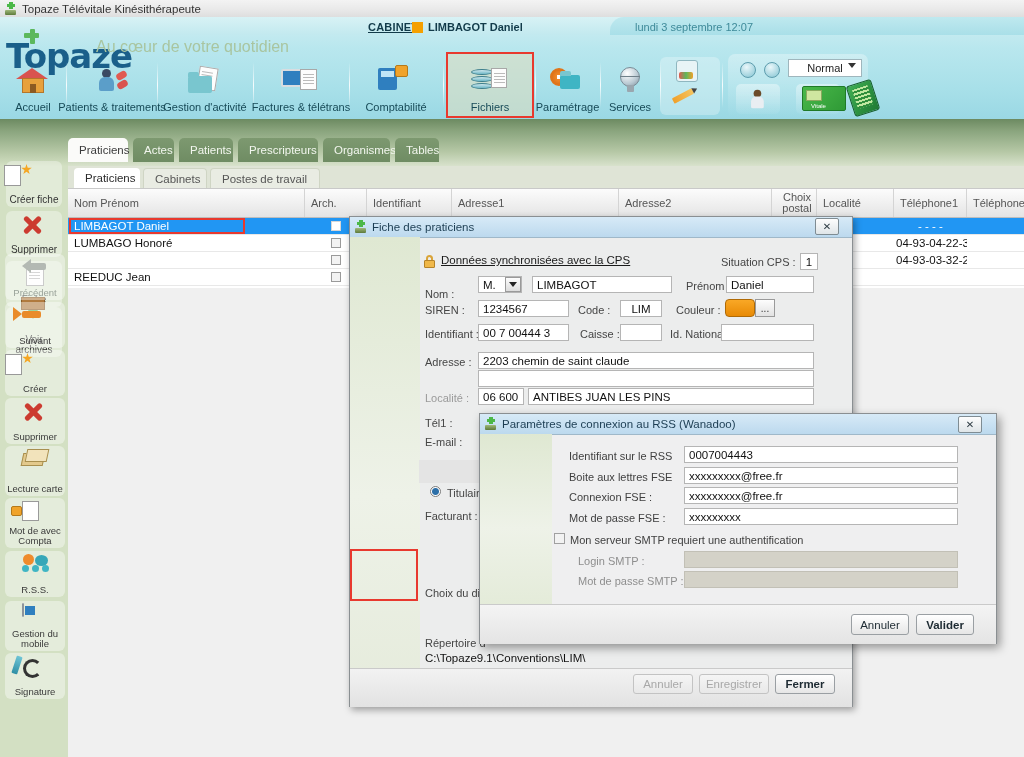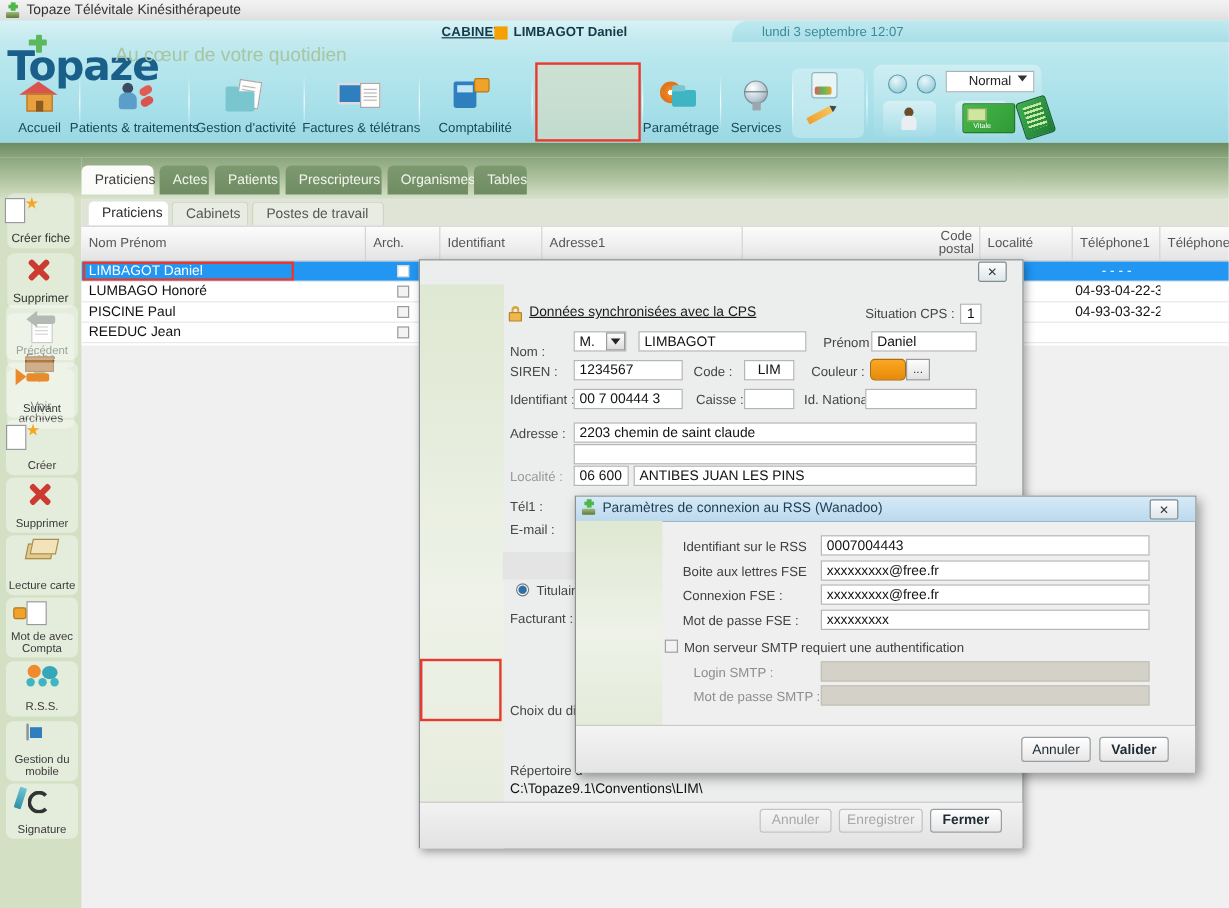--- a/index.html
+++ b/index.html
@@ -361,20 +361,31 @@
   </div>
 
   <div class="navitem" style="left:349px;width:94px">
     <div class="nicon">
       <div class="ic-calc" style="left:5px;top:4px"></div>
       <div style="position:absolute;left:22px;top:1px;width:13px;height:12px;background:#f0a32a;border:1px solid #b5791a;border-radius:2px;box-sizing:border-box"></div>
     </div>
     <div class="nlabel">Comptabilité</div>
   </div>
 
+  <div class="navitem" style="left:445px;width:90px">
+    <div class="nicon">
+      <div class="ic-db" style="left:4px;top:5px">
+        <div class="ring" style="top:0"></div>
+          <div class="ring" style="top:7px"></div>
+          <div class="ring" style="top:14px"></div>
+      </div>
+      <div class="ic-doc" style="left:24px;top:4px;width:14px;height:18px"></div>
+    </div>
+    <div class="nlabel">Fichiers</div>
+  </div>
 
   <div class="navitem" style="left:535px;width:65px">
     <div class="nicon">
       <div class="ic-gear" style="left:5px;top:4px"></div>
       <div class="ic-folder" style="left:15px;top:11px;width:20px;height:14px;background:#3fb5c4"></div>
     </div>
     <div class="nlabel">Paramétrage</div>
   </div>
 
   <div class="navitem" style="left:600px;width:60px">
@@ -473,22 +484,25 @@
       </div>
     <div class="th" style="left:237px;width:62px">
         <span class="thtxt">Arch.</span>
       </div>
     <div class="th" style="left:299px;width:85px">
         <span class="thtxt">Identifiant</span>
       </div>
     <div class="th" style="left:384px;width:167px">
         <span class="thtxt">Adresse1</span>
       </div>
+    <div class="th" style="left:551px;width:153px">
+        <span class="thtxt">Adresse2</span>
+      </div>
     <div class="th two" style="left:704px;width:45px">
-        <span class="thtxt" style="text-align:center;width:100%">Code postal</span>
+        <span class="thtxt" style="text-align:center;width:100%">Choix postal</span>
       </div>
     <div class="th" style="left:749px;width:77px">
         <span class="thtxt">Localité</span>
       </div>
     <div class="th" style="left:826px;width:73px">
         <span class="thtxt">Téléphone1</span>
       </div>
     <div class="th" style="left:899px;width:82px">
         <span class="thtxt">Téléphone2</span>
       </div>
@@ -512,21 +526,20 @@
     <div class="cell cb" style="left:237px;width:62px">
         <span class="chk"></span>
       </div>
     <div class="cell" style="left:299px;width:85px">0</div>
     <div class="cell" style="left:826px;width:73px;padding-left:2px">04-93-04-22-33</div>
 
   </div>
   <div class="rowline" style="top:62px"></div>
 
   <div class="trow" style="top:63px">
-    <div class="cell" style="left:0;width:237px">PISCINE Paul</div>
     <div class="cell cb" style="left:237px;width:62px">
         <span class="chk"></span>
       </div>
     <div class="cell" style="left:299px;width:85px">9</div>
     <div class="cell" style="left:826px;width:73px;padding-left:2px">04-93-03-32-23</div>
 
   </div>
   <div class="rowline" style="top:79px"></div>
 
   <div class="trow" style="top:80px">
@@ -534,20 +547,24 @@
     <div class="cell cb" style="left:237px;width:62px">
         <span class="chk"></span>
       </div>
     <div class="cell" style="left:299px;width:85px">9</div>
 
   </div>
   <div class="rowline" style="top:96px"></div>
 </div>
 
 <div id="fiche">
+  <div id="ficheTitle">
+    <span class="tb-icon" style="margin-left:4px"><span class="topaze-logo"><i></i></span></span>
+    <span class="ttxt">Fiche des praticiens</span>
+  </div>
   <div id="ficheSidebar"></div>
 </div>
 <div class="winclose" style="left:815px;top:218px">
   <span>✕</span>
 </div>
 
 <div class="fbtn dim" style="top:254px">
   <span class="gi"><span class="arrow-back"><span class="sh"></span><span class="hd"></span></span></span>
   <span class="lbl">Précédent</span>
 </div>

